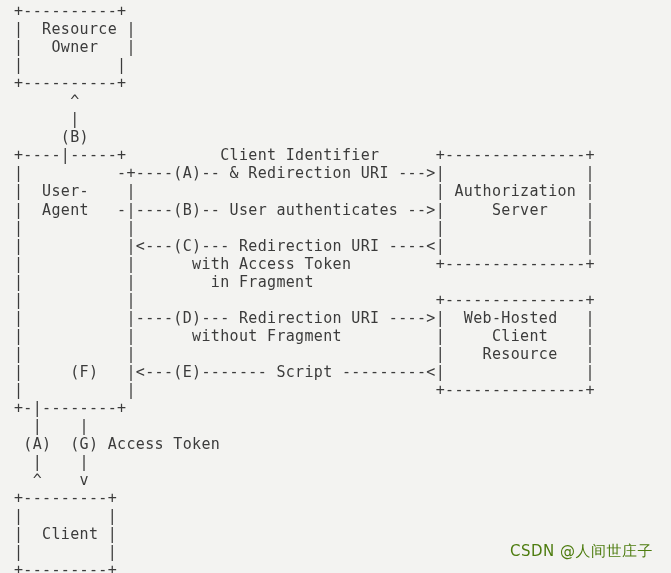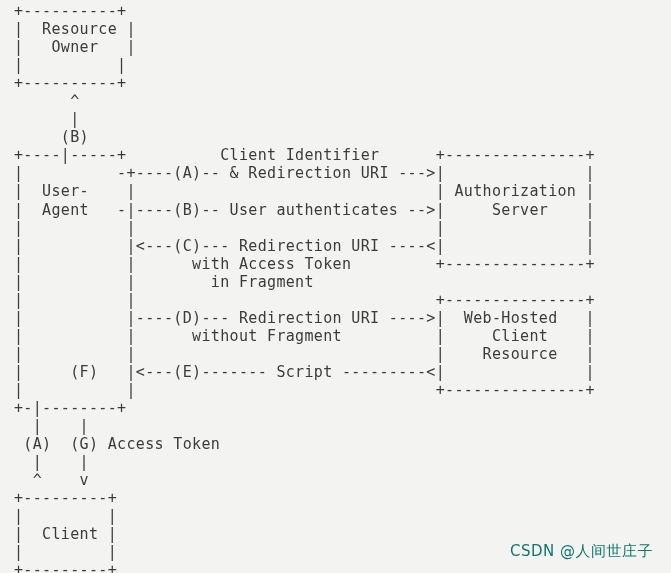--- a/index.html
+++ b/index.html
@@ -27,21 +27,21 @@
     color: #3b3b3b;
     white-space: pre;
     -webkit-font-smoothing: none;
   }
   #watermark {
     position: absolute;
     right: 18px;
     bottom: 12px;
     font-family: "DejaVu Sans", "Liberation Sans", sans-serif;
     font-size: 15px;
-    color: #0f766e;
+    color: #4d7c0f;
     letter-spacing: 0.5px;
     user-select: none;
     white-space: pre;
   }
 </style>
 </head>
 <body>
 
 <pre id="ascii-diagram">+----------+
 |  Resource |

